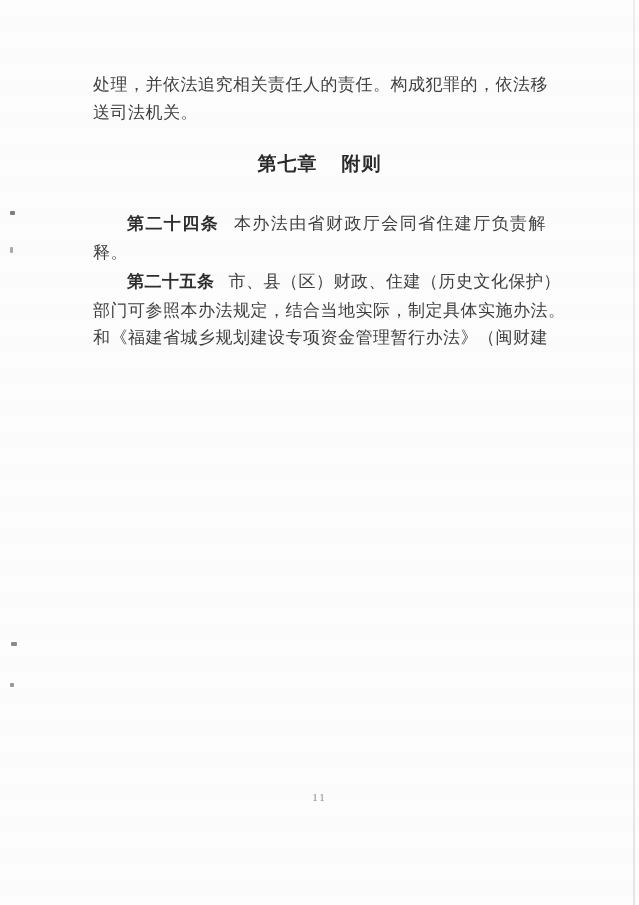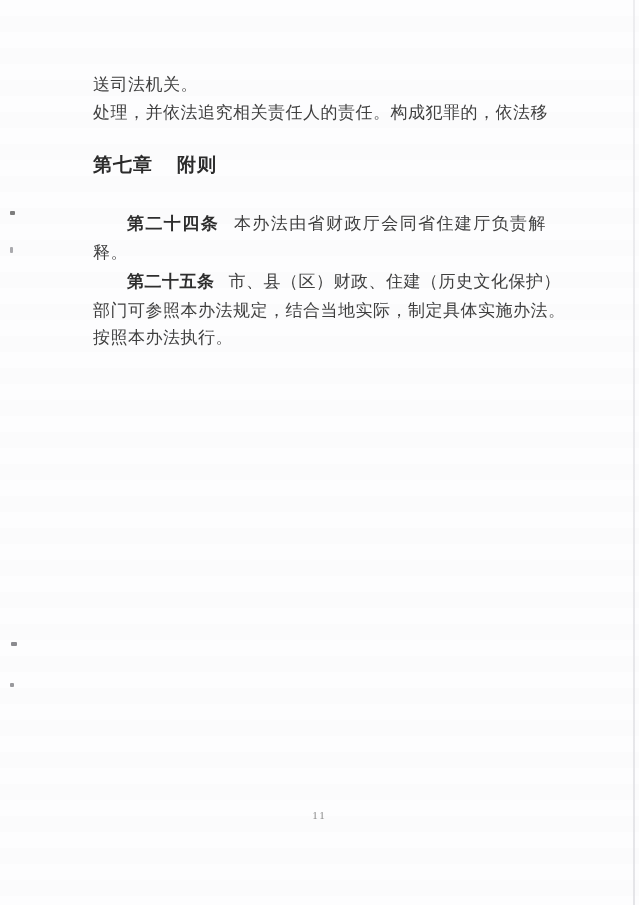--- a/index.html
+++ b/index.html
@@ -68,53 +68,55 @@
     display: inline-block;
     width: 14px;
   }
   .heading {
     position: absolute;
     left: 93px;
     top: 151px;
     width: 453px;
     height: 28px;
     line-height: 28px;
+    text-align: center;
     font-size: 19px;
     font-weight: bold;
     color: #2b2b2b;
     letter-spacing: 1px;
+    font-family: Liberation Mono, monospace;
   }
   .heading .heading-title {
     margin-left: 24px;
   }
   .page-number {
     position: absolute;
     left: 0;
-    top: 809px;
+    top: 791px;
     width: 100%;
     text-align: center;
     font-size: 11px;
     color: #8c8c8c;
     letter-spacing: 2px;
   }
 </style>
 </head>
 <body>
 
 <div class="page">
 
   <div class="edge-line"></div>
   <span class="speck s1"></span>
   <span class="speck s2"></span>
   <span class="speck s3"></span>
   <span class="speck s4"></span>
 
   <div class="para cont" style="top:71px">
+    <div class="line full">处理，并依法追究相关责任人的责任。构成犯罪的，依法移</div>
     <div class="line short">送司法机关。</div>
-    <div class="line full">处理，并依法追究相关责任人的责任。构成犯罪的，依法移</div>
   </div>
 
   <div class="heading">
     <span>第七章</span><span class="heading-title">附则</span>
   </div>
 
   <div class="para art" style="top:209px">
     <div class="line full indent">
       <b class="artnum">第二十四条</b><span class="gap"></span><span>本办法由省财政厅会同省住建厅负责解</span>
     </div>
@@ -122,18 +124,18 @@
   </div>
 
   <div class="para art" style="top:267px">
     <div class="line full indent">
       <b class="artnum">第二十五条</b><span class="gap"></span><span>市、县（区）财政、住建（历史文化保护）</span>
     </div>
     <div class="line full">部门可参照本办法规定，结合当地实际，制定具体实施办法。</div>
   </div>
 
   <div class="para art" style="top:323px">
-    <div class="line short">按照本办法执行。</div>
+    <div class="line full">和《福建省城乡规划建设专项资金管理暂行办法》（闽财建</div>
   </div>
 
   <div class="page-number">11</div>
 
 </div>
 
 </body></html>

